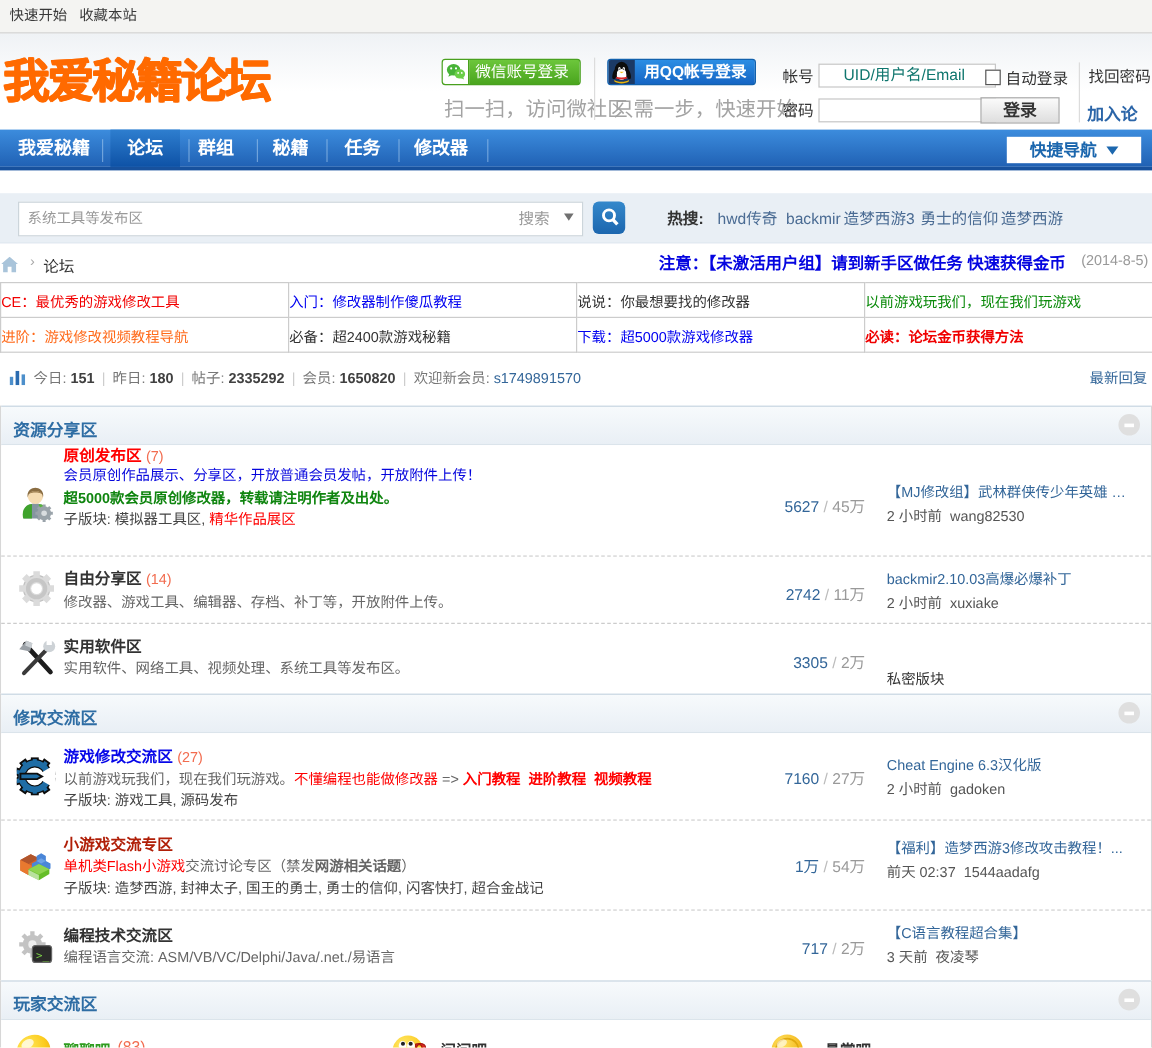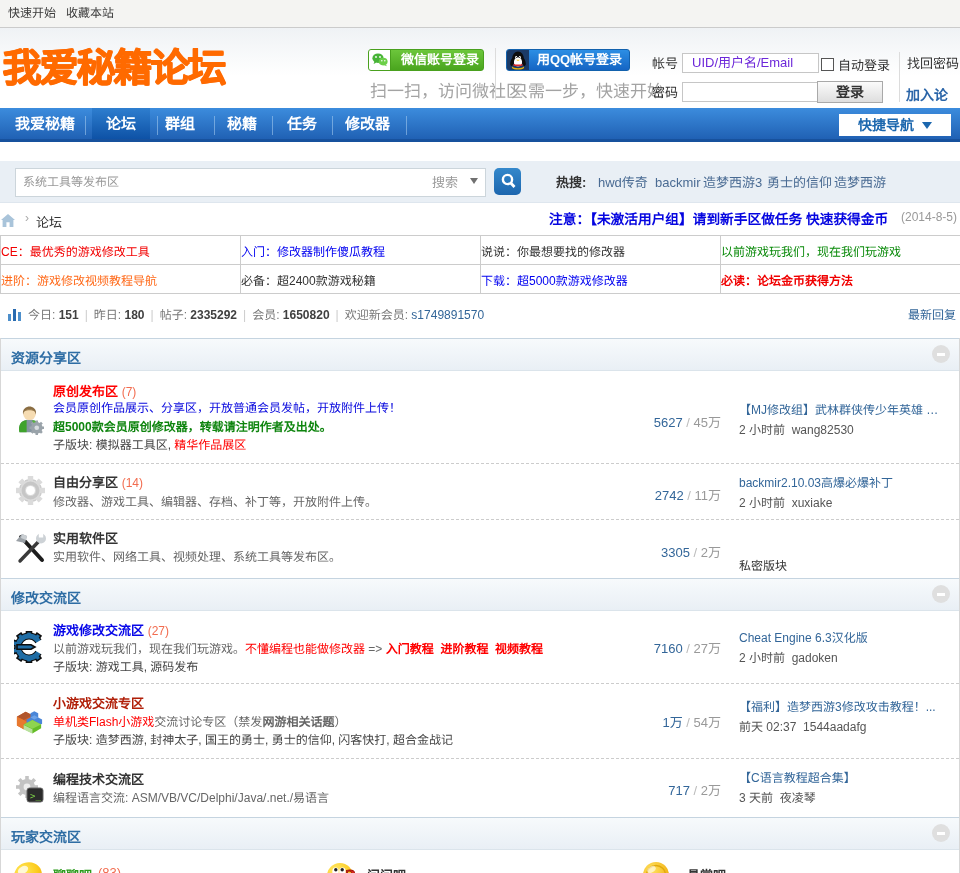--- a/index.html
+++ b/index.html
@@ -10,28 +10,28 @@
 a{text-decoration:none}
 
 .topbar{height:27px;background:#f4f4f2;border-bottom:1px solid #cbcbcb;
  line-height:26px;padding-left:8px;color:#3a3a3a;font-size:12px}
 .topbar span{margin-right:10px}
 
 .header{height:80px;position:relative;background:linear-gradient(#eff2f5, #ffffff 60%)}
 .logo{position:absolute;left:2px;top:8px;font-size:39px;font-weight:bold;color:#ff6a00;letter-spacing:-2px;white-space:nowrap;text-shadow:1px 0 0 #ff6a00,0 1px 0 #ff6a00,1px 1px 0 #ff6a00}
 .wxbtn{position:absolute;left:368px;top:21px;width:114px;height:20px;border:1px solid #49a01e;border-radius:3px;background:linear-gradient(#6cc63b,#4aa51e);overflow:hidden}
 .wxbtn .ic{position:absolute;left:0;top:0;width:21px;height:20px;background:#fff;border-right:1px solid #49a01e}
-.wxbtn .tx{position:absolute;left:22px;right:4px;top:0;text-align:right;line-height:20px;color:#fff;font-size:13px;font-weight:bold}
+.wxbtn .tx{position:absolute;left:22px;right:4px;top:0;text-align:center;line-height:20px;color:#fff;font-size:13px;font-weight:normal}
 .qqbtn{position:absolute;left:506px;top:21px;width:122px;height:20px;border:1px solid #1261ad;border-radius:3px;background:linear-gradient(#2c8ee4,#1565c4);overflow:hidden}
 .qqbtn .ic{position:absolute;left:0;top:0;width:22px;height:20px;background:#1b3a66}
 .qqbtn .tx{position:absolute;left:23px;right:0;top:0;text-align:center;line-height:20px;color:#fff;font-size:13px;font-weight:bold}
 .cap{position:absolute;top:49px;color:#a3a3a3;font-size:17px}
 .hvline{position:absolute;width:1px;background:#dcdcdc}
 .flabel{position:absolute;font-size:13px;color:#333}
-.finput{position:absolute;left:682px;width:126px;height:18px;border:1px solid #c6c6c6;background:#fff;font-size:13px;color:#6d28d9;line-height:18px;padding-left:9px}
+.finput{position:absolute;left:682px;width:126px;height:18px;border:1px solid #c6c6c6;background:#fff;font-size:13px;color:#0f766e;line-height:18px;padding-left:20px}
 .cbox{position:absolute;left:821px;top:30px;width:11px;height:11px;border:1px solid #555;background:#fff}
 .loginbtn{position:absolute;left:817px;top:53px;width:64px;height:20px;border:1px solid #a9a9a9;background:linear-gradient(#fbfbfb,#dedede);text-align:center;line-height:20px;font-size:14px;font-weight:bold;color:#333}
 .joinlnk{position:absolute;left:906px;top:56px;font-size:14px;font-weight:bold;color:#2b65a8}
 
 .nav{height:31px;border-bottom:3px solid #17519d;background:linear-gradient(#3c8cdd,#2061b4);position:relative}
 .nav .it{position:absolute;top:0;line-height:31px;color:#fff;font-size:15px;font-weight:bold}
 .nav .sep{position:absolute;top:8px;width:1px;height:19px;background:rgba(170,205,240,.55)}
 .nav .act{position:absolute;left:92px;top:0;width:58px;height:31px;background:linear-gradient(#2e7ecf,#0e52a6);text-align:center;line-height:31px;color:#fff;font-size:15px;font-weight:bold}
 .qnav{position:absolute;left:839px;top:6px;width:112px;height:22px;background:#fff;text-align:center;line-height:22px;color:#1c67ae;font-size:14px;font-weight:bold}
 .gap1{height:19px}
@@ -213,21 +213,21 @@
             <circle cx="23.5" cy="23.5" r="6"></circle>
      <g stroke="#9aa3aa" stroke-width="2.6">
               <line x1="23.5" y1="16" x2="23.5" y2="31"></line>
               <line x1="16" y1="23.5" x2="31" y2="23.5"></line>
               <line x1="18.2" y1="18.2" x2="28.8" y2="28.8"></line>
               <line x1="28.8" y1="18.2" x2="18.2" y2="28.8"></line>
             </g>
      <circle cx="23.5" cy="23.5" r="2.4" fill="#d9dde0"></circle>
           </g>
   </svg></div>
-  <div class="ftext" style="padding-top:12px">
+  <div class="ftext" style="">
    <div class="ft"><a style="color:#f00">原创发布区</a> <span class="fn">(7)</span></div>
    <div class="fd" style="margin-top:-2px;line-height:18.5px;color:#0606dd">会员原创作品展示、分享区，开放普通会员发帖，开放附件上传！<br>
    <b style="color:#0f850f">超5000款会员原创修改器，<span>转载请注明作者及出处。</span></b><br>
    <span style="color:#444">子版块: <a style="color:#444">模拟器工具区</a>, <a style="color:#f00">精华作品展区</a></span></div>
   </div>
   <div class="num" style="top:41px"><b>5627</b> <i>/</i> 45万</div>
   <div class="lp" style="top:29px"><a>【MJ修改组】武林群侠传少年英雄 …</a><span class="inf">2 小时前&nbsp; wang82530</span></div>
  </div>
  <div class="frow dash" style="height:55px">
   <div class="ficon" style="top:10px"><svg width="33" height="33" viewBox="0 0 33 33">

